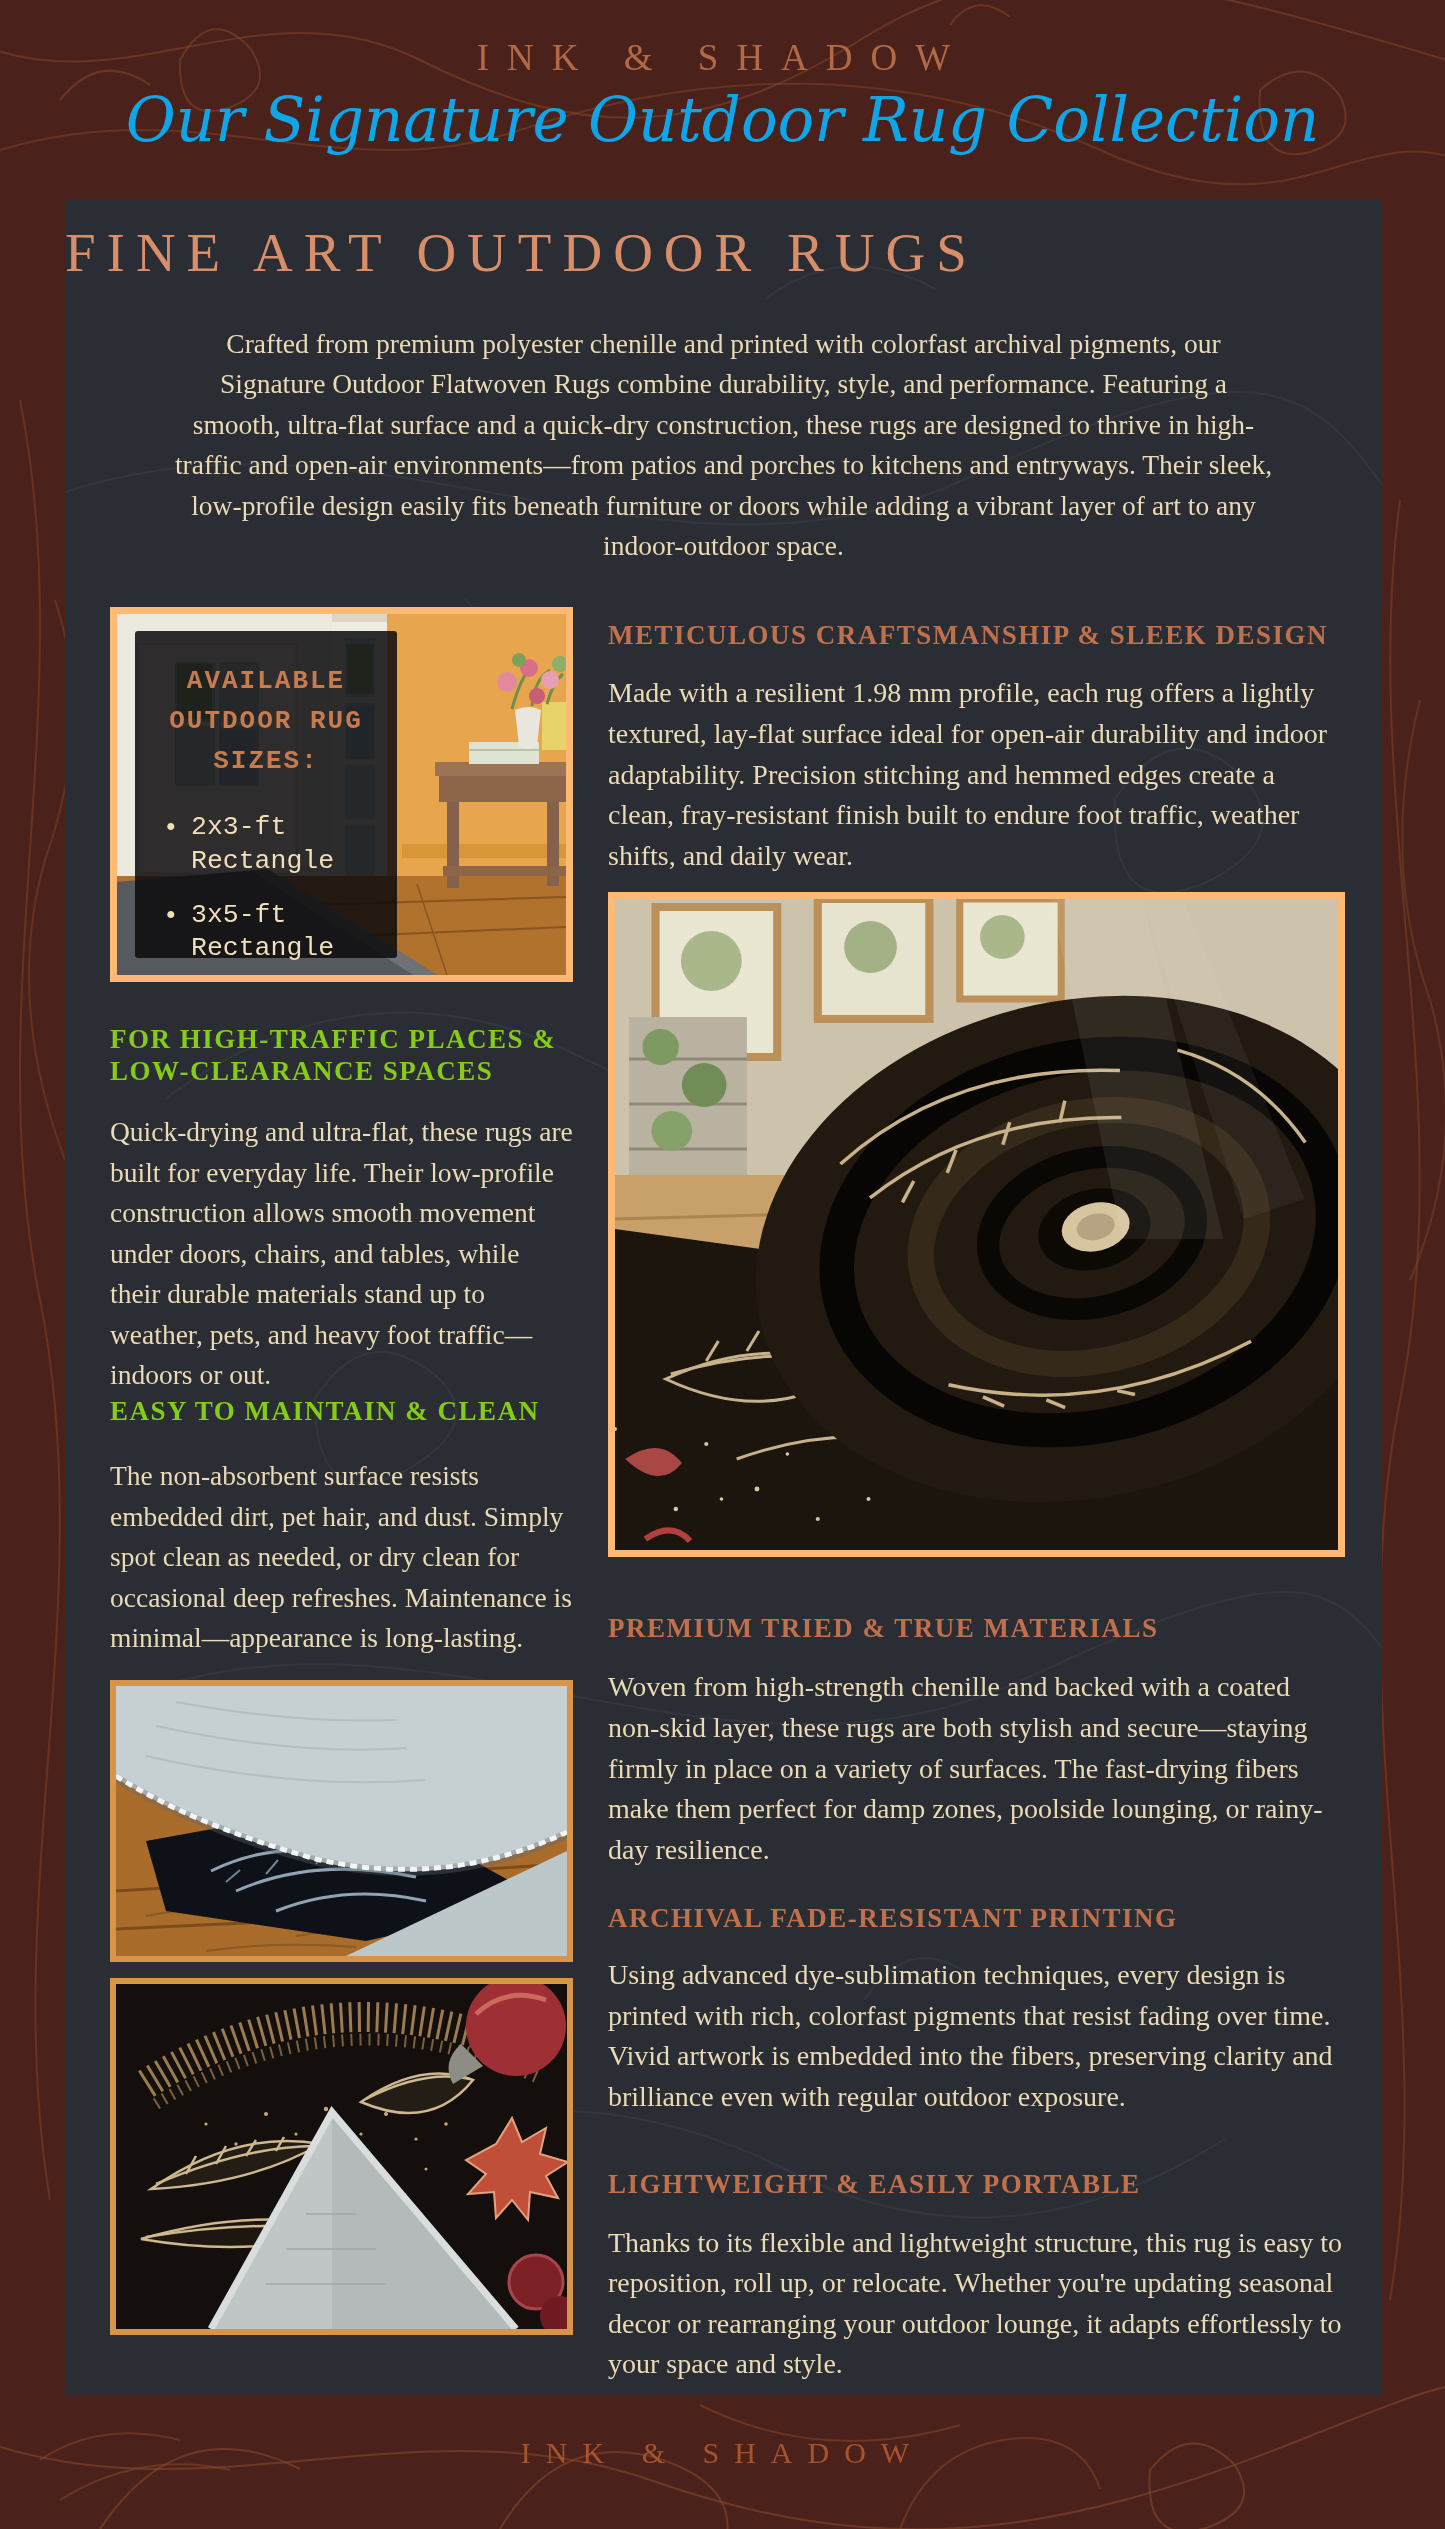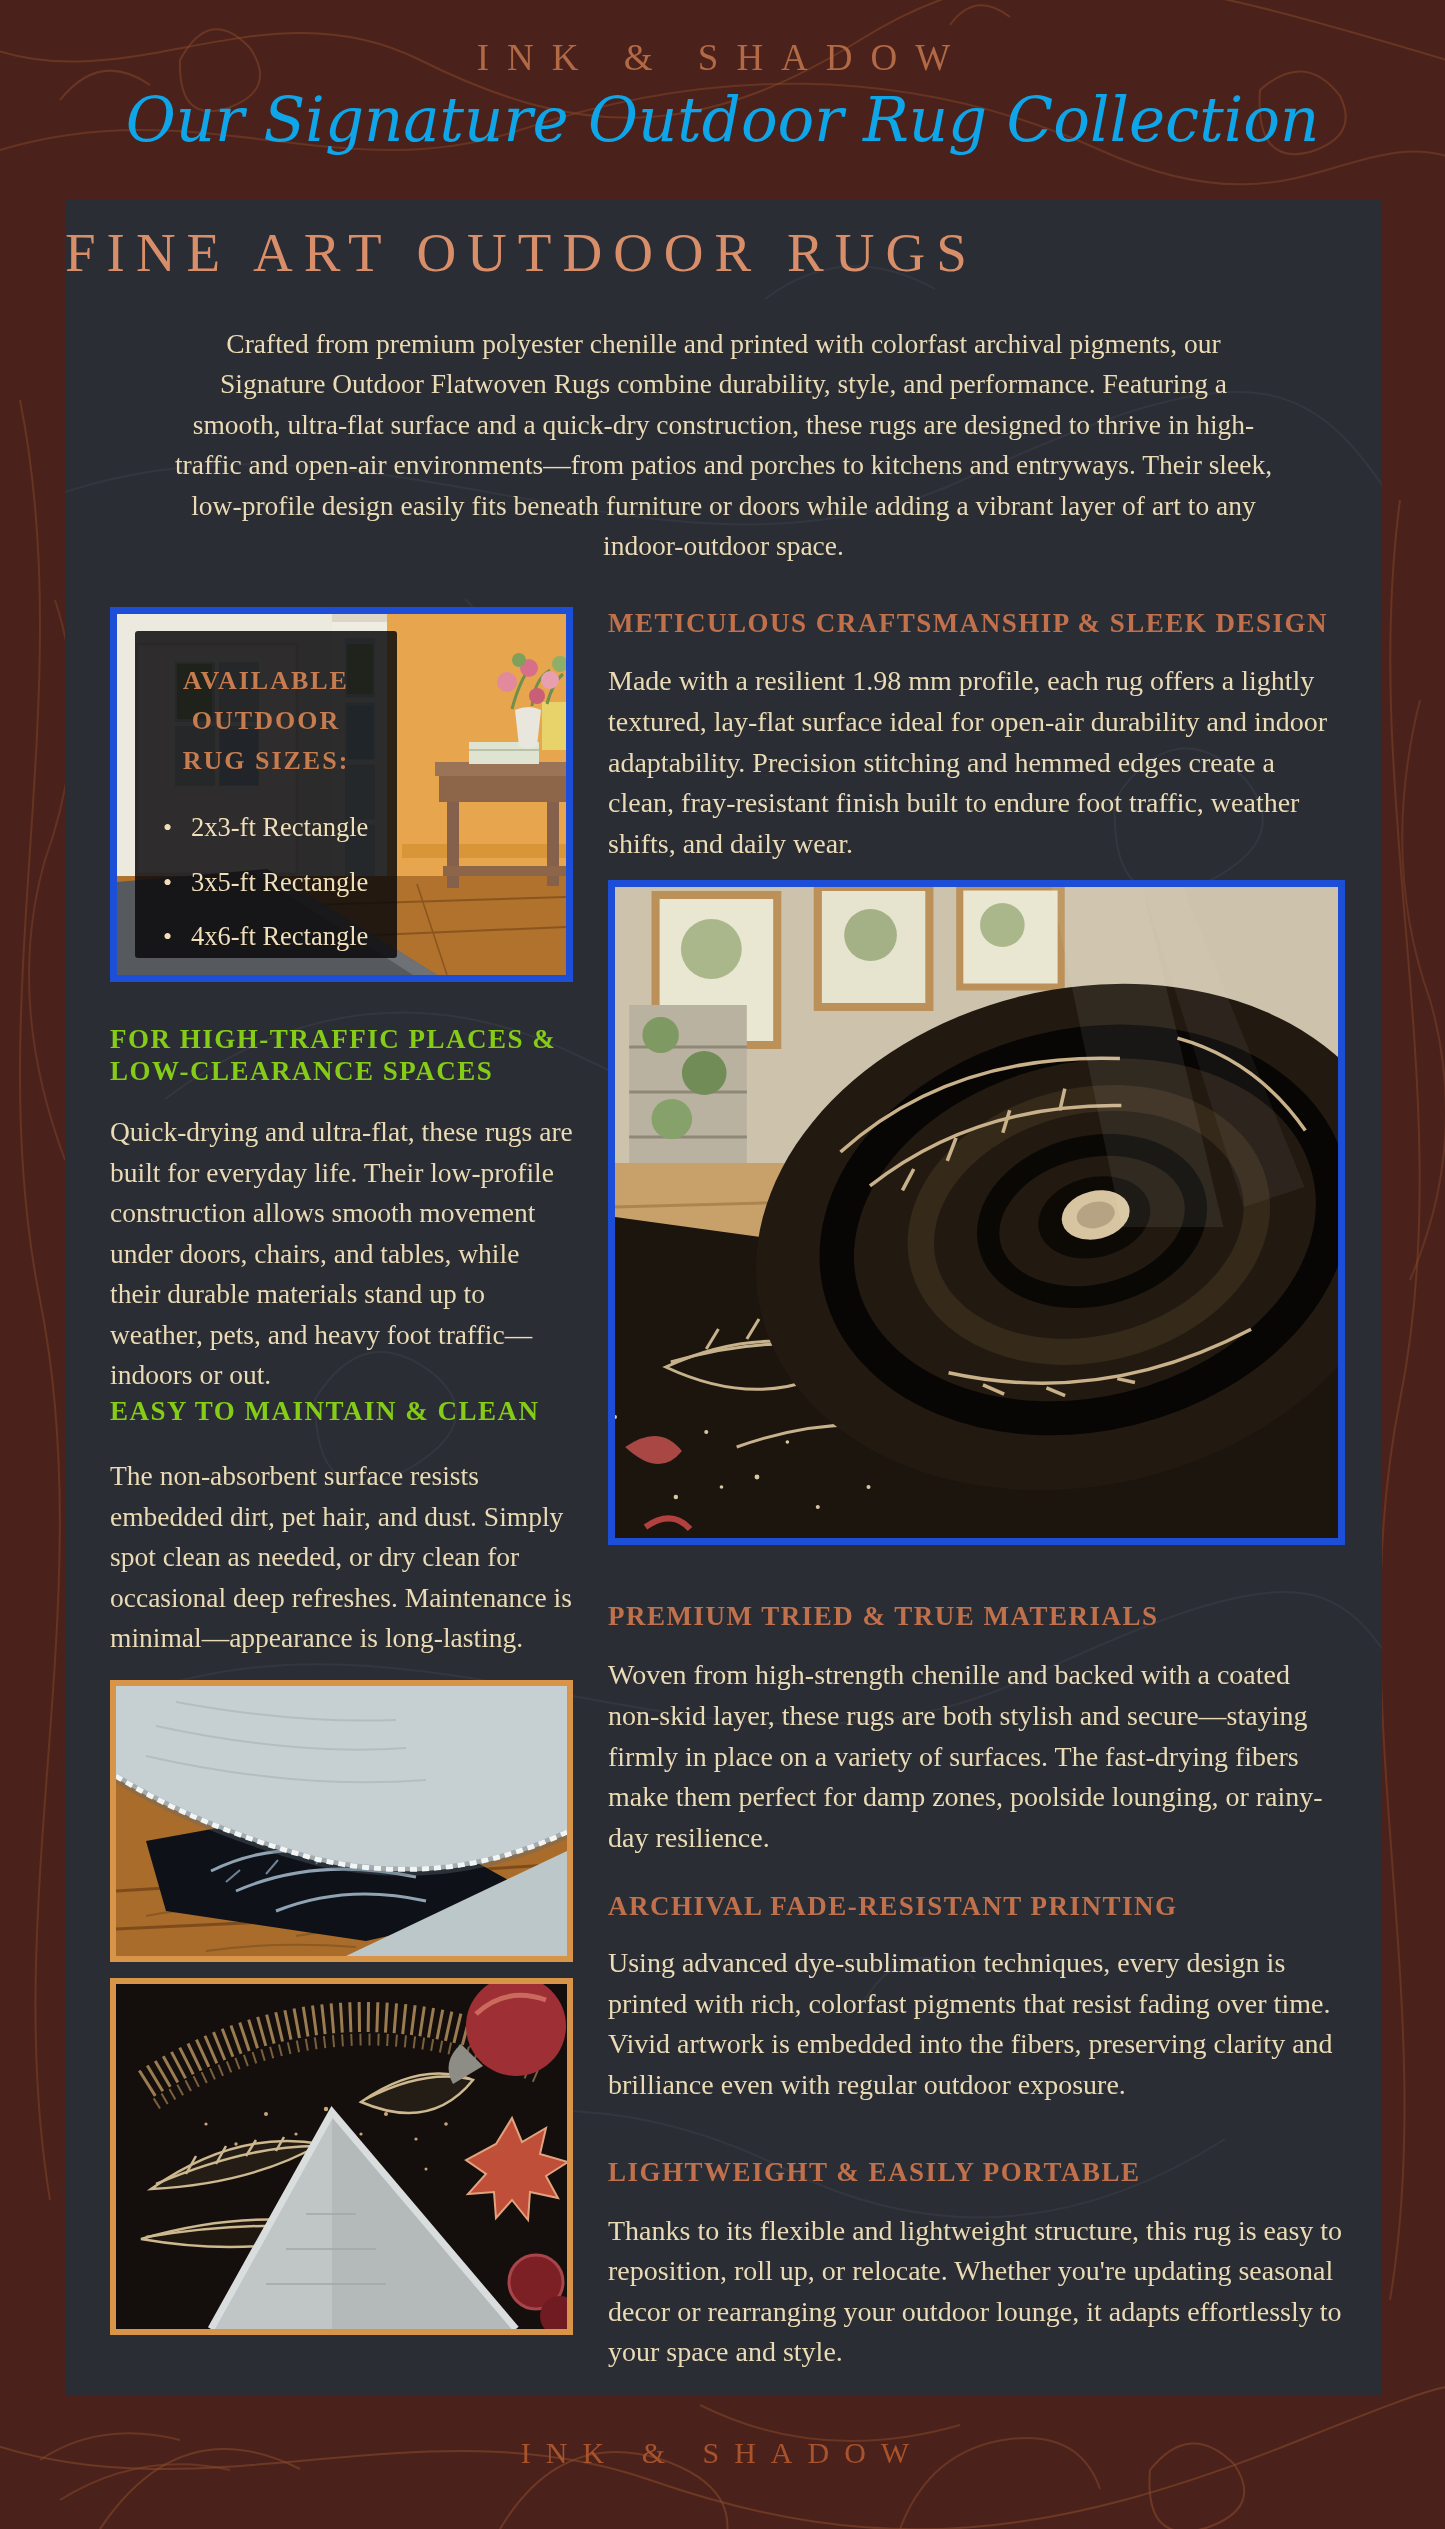--- a/index.html
+++ b/index.html
@@ -55,34 +55,34 @@
   .body-text { font-size:27.5px; line-height:1.47; color:#eadbb4; }
   .col-right .body-text { font-size:28px; line-height:1.45; }
 
   
   .h2-high-traffic { margin-top:41px; }
   .p-high-traffic  { margin-top:24px; }
   .h2-maintain     { }
   .p-maintain      { margin-top:28px; }
   .fig-folded      { margin-top:22px; }
   .fig-backing     { margin-top:16px; }
-  .h2-craft        { }
+  .h2-craft        { margin-top:12px; }
   .p-craft         { margin-top:22px; }
   .fig-rolled      { margin-top:16px; }
   .h2-materials    { margin-top:55px; }
   .p-materials     { margin-top:22px; }
   .h2-archival     { margin-top:32px; }
   .p-archival      { margin-top:20px; }
   .h2-lightweight  { margin-top:50px; }
   .p-lightweight   { margin-top:22px; }
 
   
   figure { position:relative; width:100%; overflow:hidden; }
   figure svg { display:block; width:100%; height:100%; }
-  .pink-frame   { border:7px solid #1d4ed8; }
+  .pink-frame   { border:7px solid #fdba74;font-family:Liberation Mono, monospace; }
   .orange-frame { border:6px solid #d8954a; }
   .fig-sizes  { height:375px; }
   .fig-rolled { height:665px; }
   .fig-folded { height:282px; }
   .fig-backing{ height:357px; }
 
   
   .sizes-overlay {
     position:absolute; left:18px; top:17px; bottom:17px; width:262px;
     background:rgba(10,9,12,.85); border-radius:3px;

